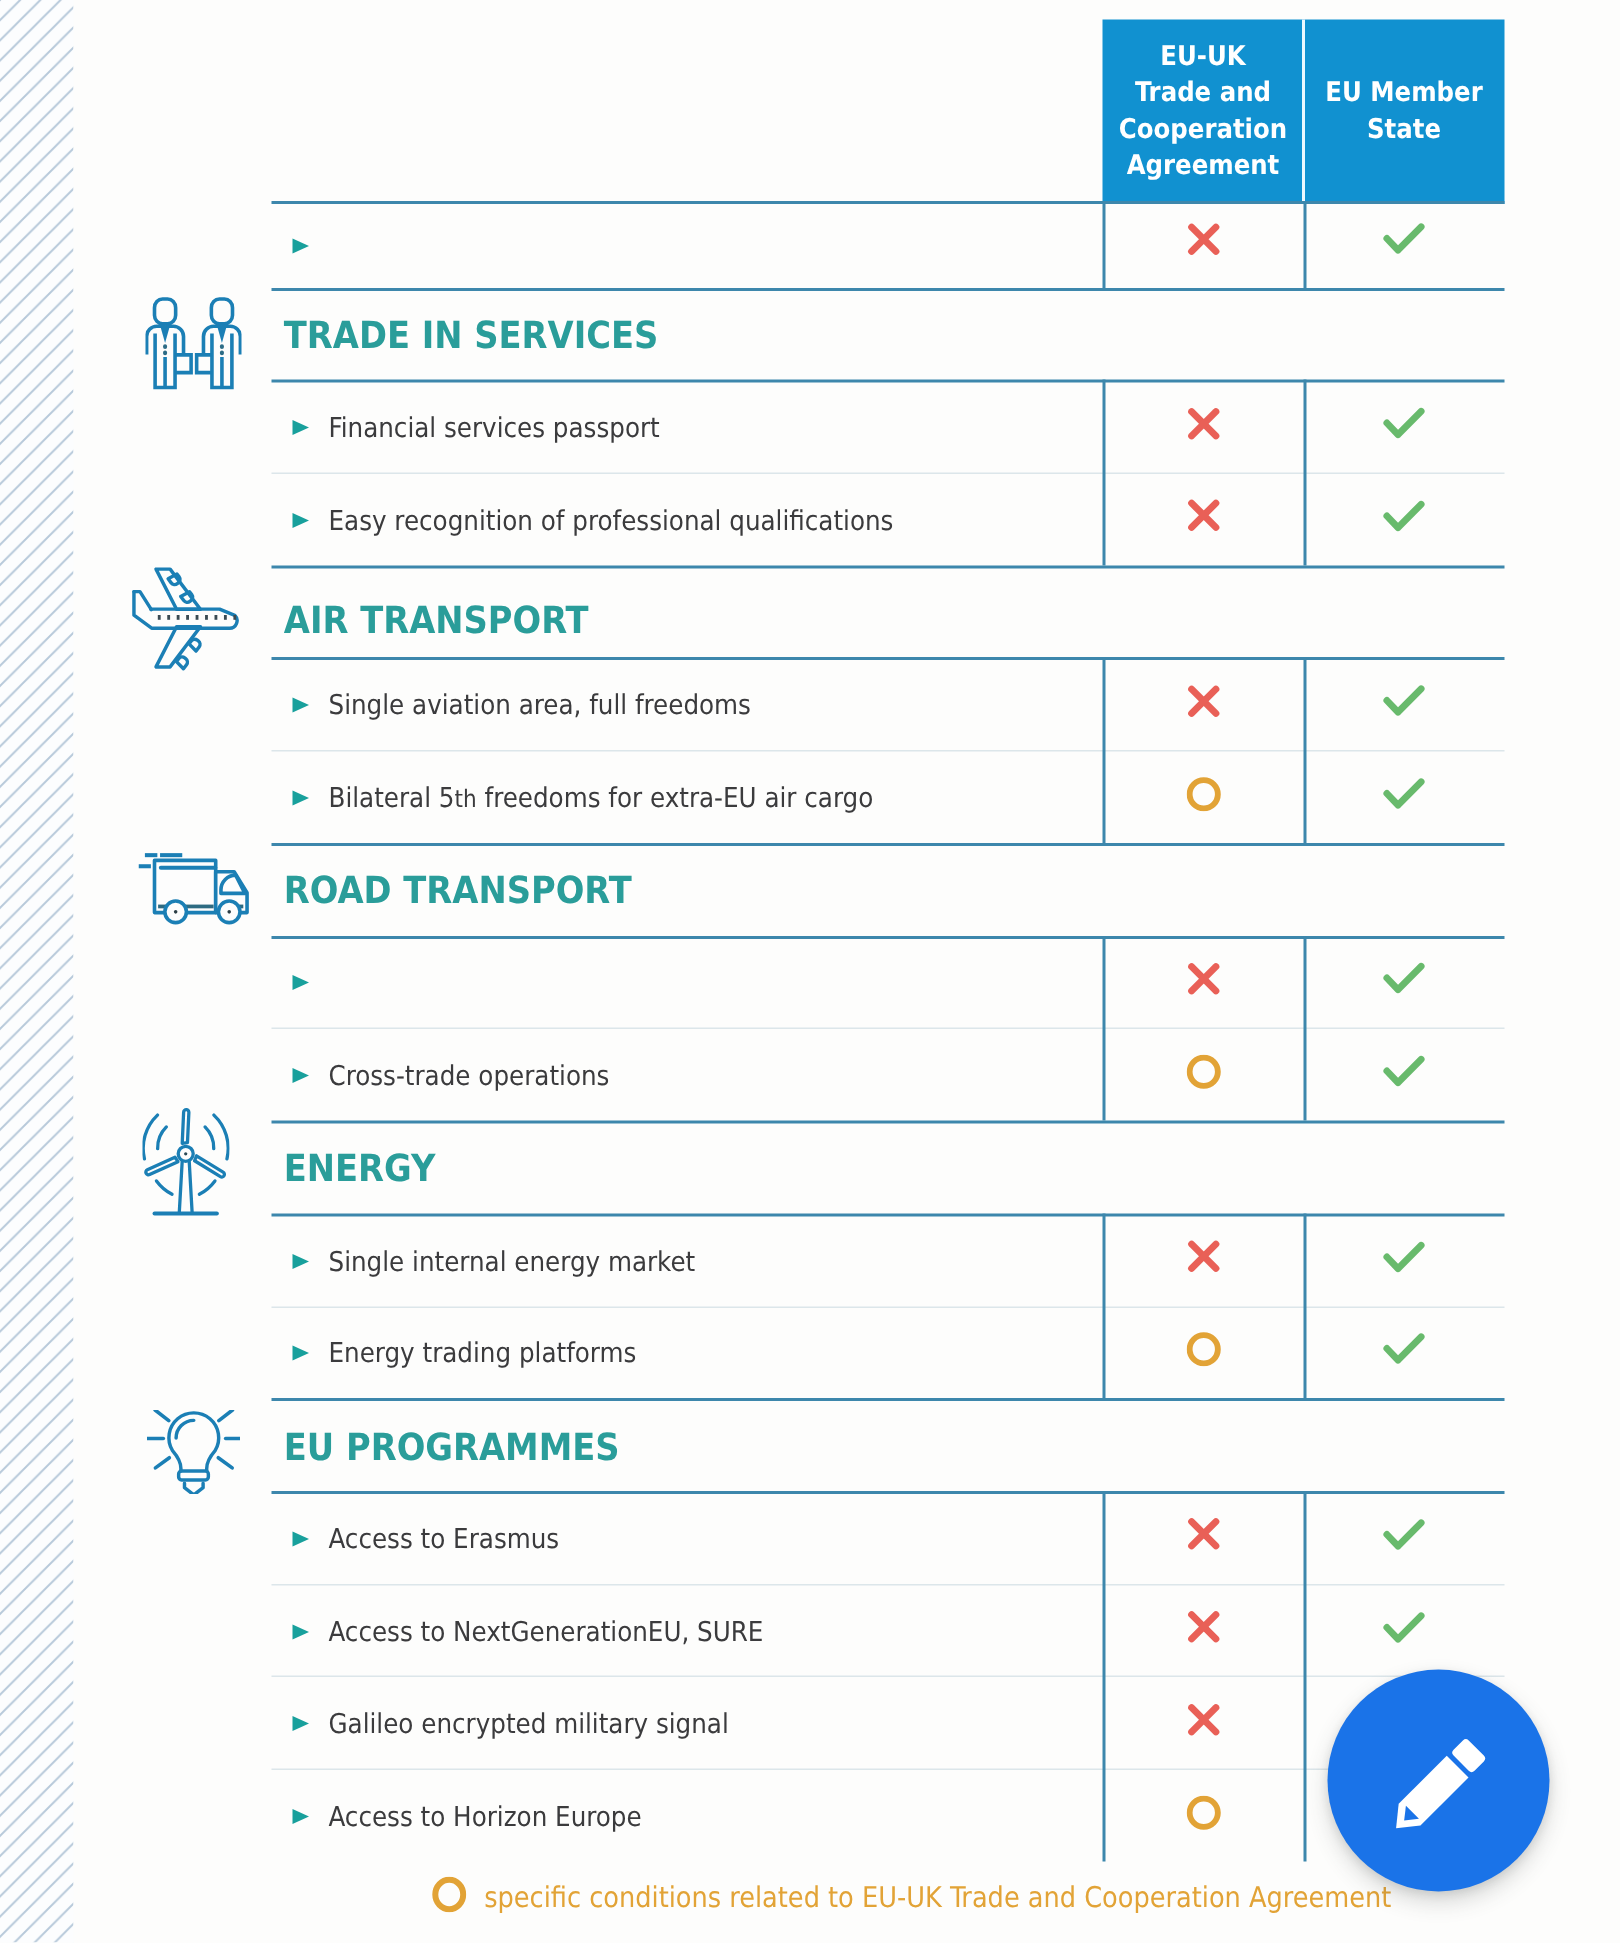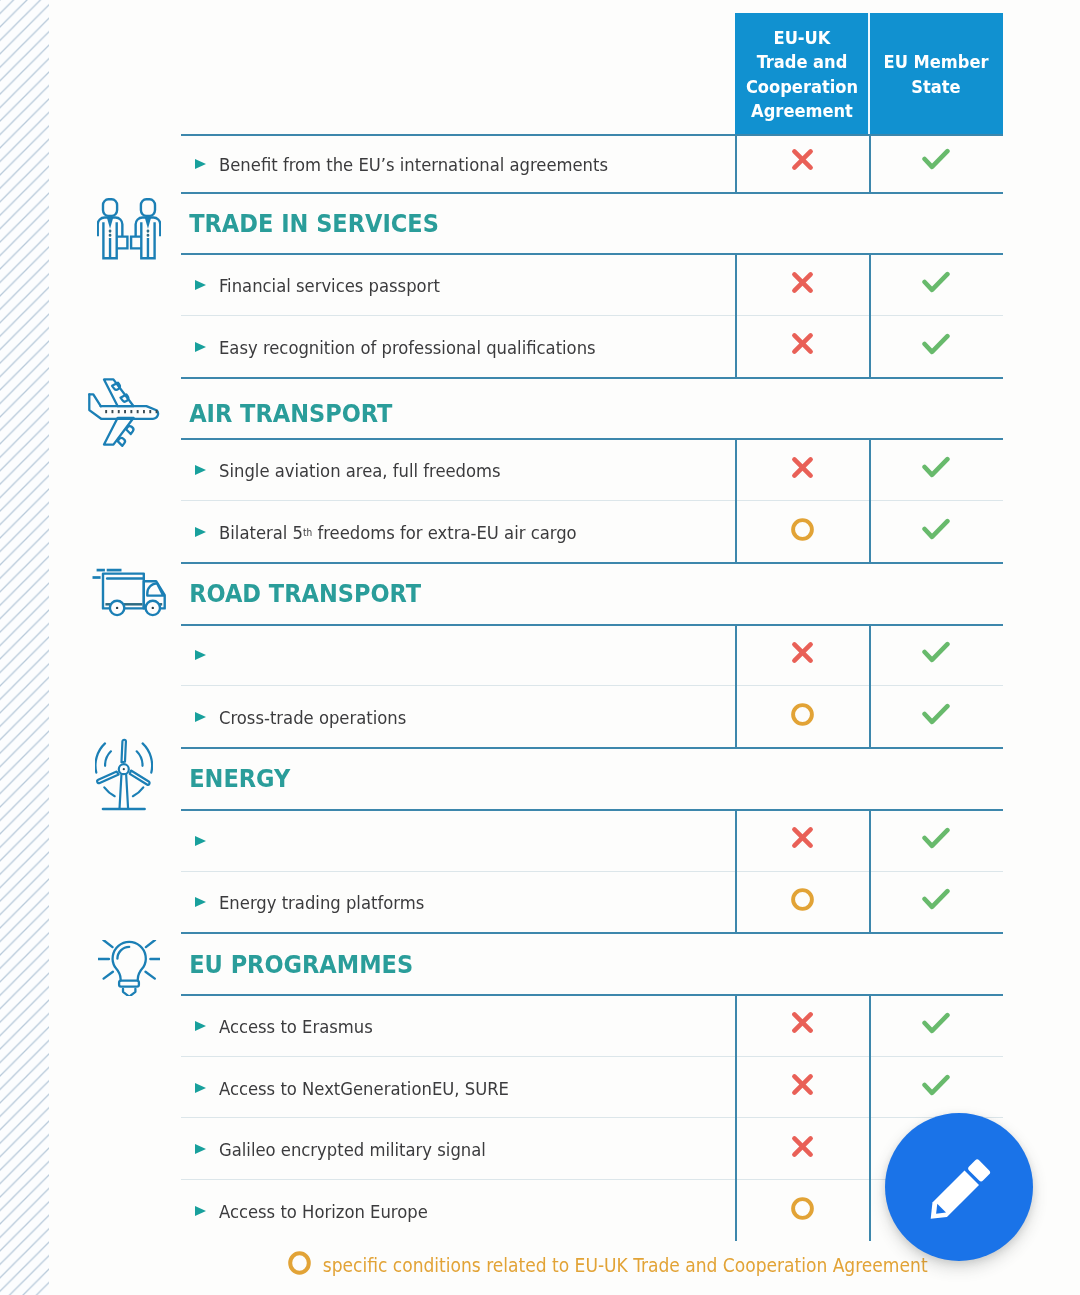--- a/index.html
+++ b/index.html
@@ -17,21 +17,21 @@
         font-stretch:condensed;}
   .tbl{position:absolute;left:181.0px;top:134.0px;width:822.0px;}
   .row{position:absolute;left:0;width:822.0px;}
   .rule{position:absolute;left:0;top:0;width:822.0px;height:2px;background:#3d87ac;}
   .rule.light{height:1px;background:#dce6ea;}
   .bullet{position:absolute;left:14px;top:50%;margin-top:-4.0px;width:0;height:0;
        border-left:11.0px solid #18a09c;
        border-top:5.4px solid transparent;border-bottom:5.4px solid transparent;}
   .itxt{position:absolute;left:38px;top:1.5px;height:100%;display:flex;align-items:center;
        font-size:18.25px;color:#3b3b3d;white-space:pre;}
-  .itxt sup{font-size:10px;vertical-align:0.45em;}
+  .itxt sup{font-size:16px;vertical-align:0.45em;}
   .stxt{position:absolute;left:8.2px;top:1px;height:100%;display:flex;align-items:center;
        font-size:25px;font-weight:bold;color:#2a9d9a;letter-spacing:0px;
        font-stretch:condensed;white-space:nowrap;}
   .cell{position:absolute;top:0;height:100%;display:flex;align-items:center;justify-content:center;}
   .c1{left:554.0px;width:134.0px;}
   .c2{left:688.0px;width:134.0px;}
   .vsep{position:absolute;width:2px;background:#3d87ac;}
   .sicon{position:absolute;}
   .legend{position:absolute;left:288px;top:1252.5px;height:24px;display:flex;align-items:center;}
   .ltxt{font-size:19px;color:#e2a336;margin-left:11.8px;white-space:nowrap;
@@ -62,21 +62,20 @@
     <div class="hcell b">
       <div class="htxt"><span>EU Member</span><br><span>State</span></div>
     </div>
   <div class="hsep"></div>
 </div>
 
 <div class="tbl">
   <div class="row" style="top:0.00px;height:57.50px">
       <div class="rule"></div>
       <span class="bullet"></span>
-      <div class="itxt">Benefit from the EU’s international agreements</div>
       <div class="cell c1">
         <span style="margin-top:-2.6px"><svg width="23" height="23" viewBox="0 0 23 23" fill="none" stroke="#e96057" stroke-width="4.6" stroke-linecap="round" xmlns="http://www.w3.org/2000/svg">
             <path d="M3.4 3.4 L19.6 19.6"></path>
             <path d="M19.6 3.4 L3.4 19.6"></path>
           </svg></span>
       </div>
       <div class="cell c2">
         <span style="margin-top:-2.6px"><svg width="28" height="22" viewBox="0 0 28 22" fill="none" stroke="#68ba6c" stroke-width="4.6" stroke-linecap="round" stroke-linejoin="round" xmlns="http://www.w3.org/2000/svg">
             <path d="M2.6 11.0 L10.0 18.8 L25.4 3.2"></path>
           </svg></span>
@@ -187,20 +186,21 @@
           </svg></span>
       </div>
     </div>
     <div class="row" style="top:613.07px;height:61.73px">
       <div class="rule"></div>
       <div class="stxt">ENERGY</div>
     </div>
     <div class="row" style="top:674.80px;height:61.73px">
       <div class="rule"></div>
       <span class="bullet"></span>
+      <div class="itxt">Single internal energy market</div>
       <div class="cell c1">
         <span><svg width="23" height="23" viewBox="0 0 23 23" fill="none" stroke="#e96057" stroke-width="4.6" stroke-linecap="round" xmlns="http://www.w3.org/2000/svg">
             <path d="M3.4 3.4 L19.6 19.6"></path>
             <path d="M19.6 3.4 L3.4 19.6"></path>
           </svg></span>
       </div>
       <div class="cell c2">
         <span><svg width="28" height="22" viewBox="0 0 28 22" fill="none" stroke="#68ba6c" stroke-width="4.6" stroke-linecap="round" stroke-linejoin="round" xmlns="http://www.w3.org/2000/svg">
             <path d="M2.6 11.0 L10.0 18.8 L25.4 3.2"></path>
           </svg></span>

